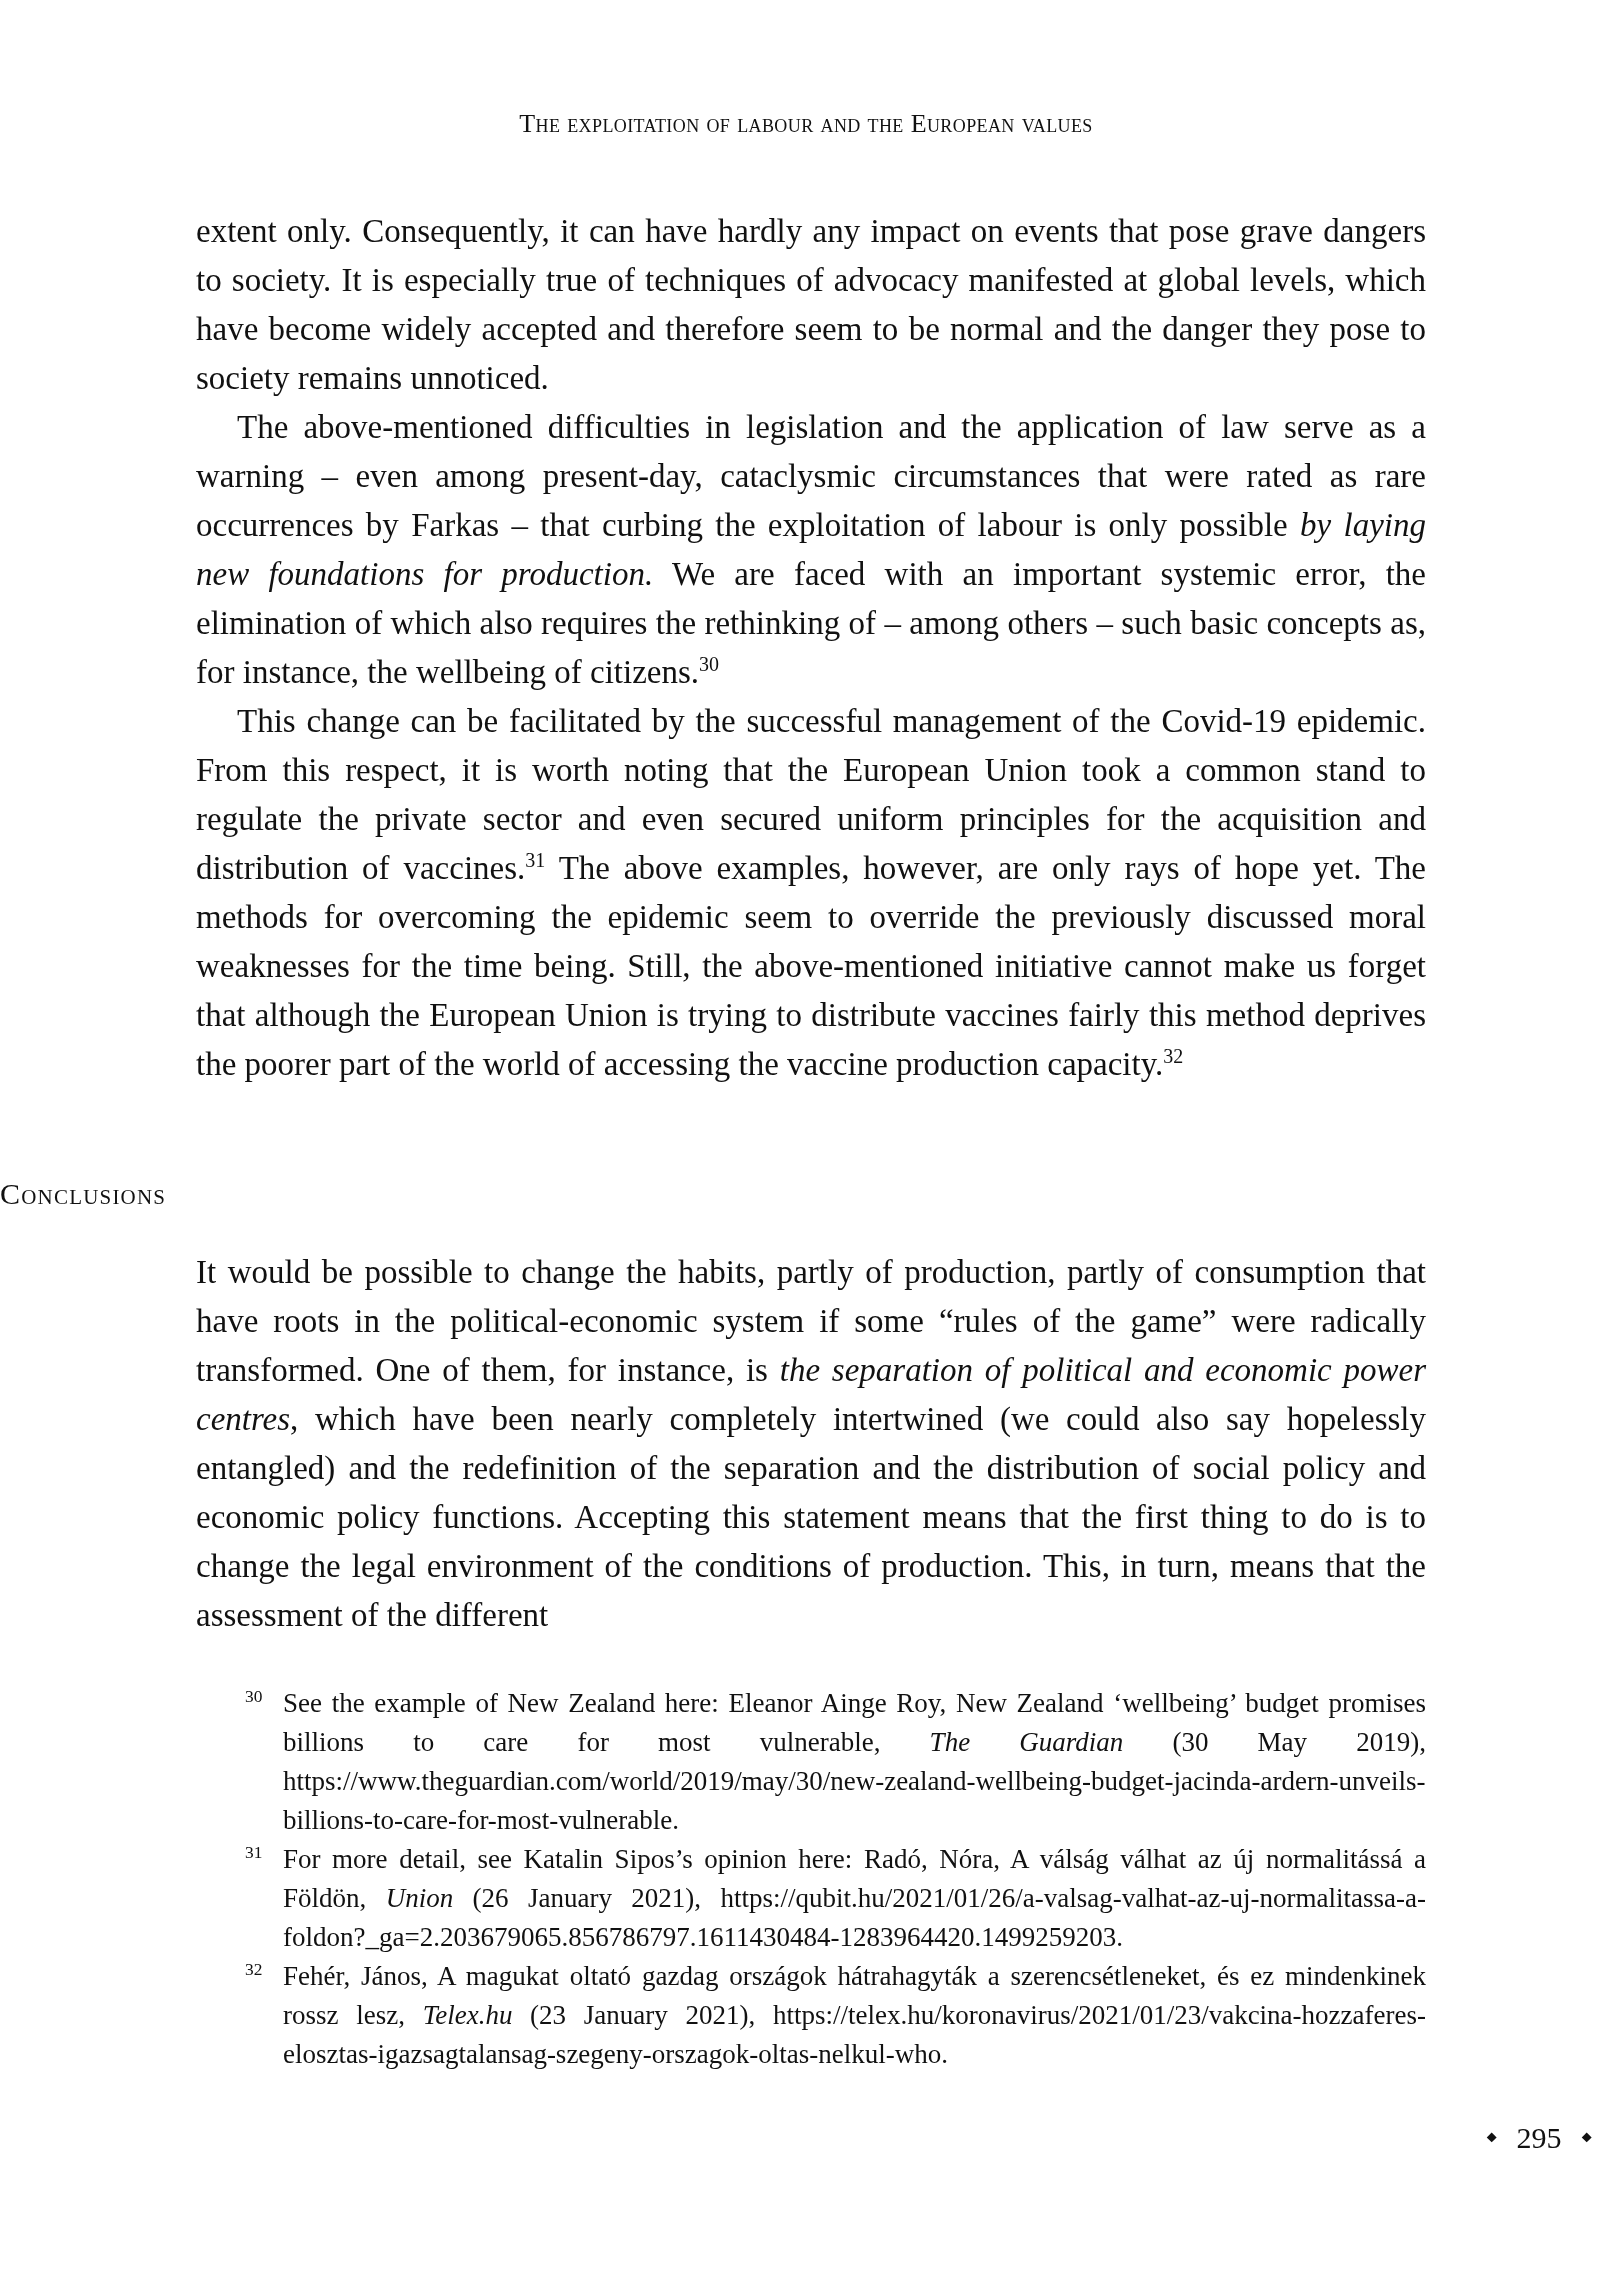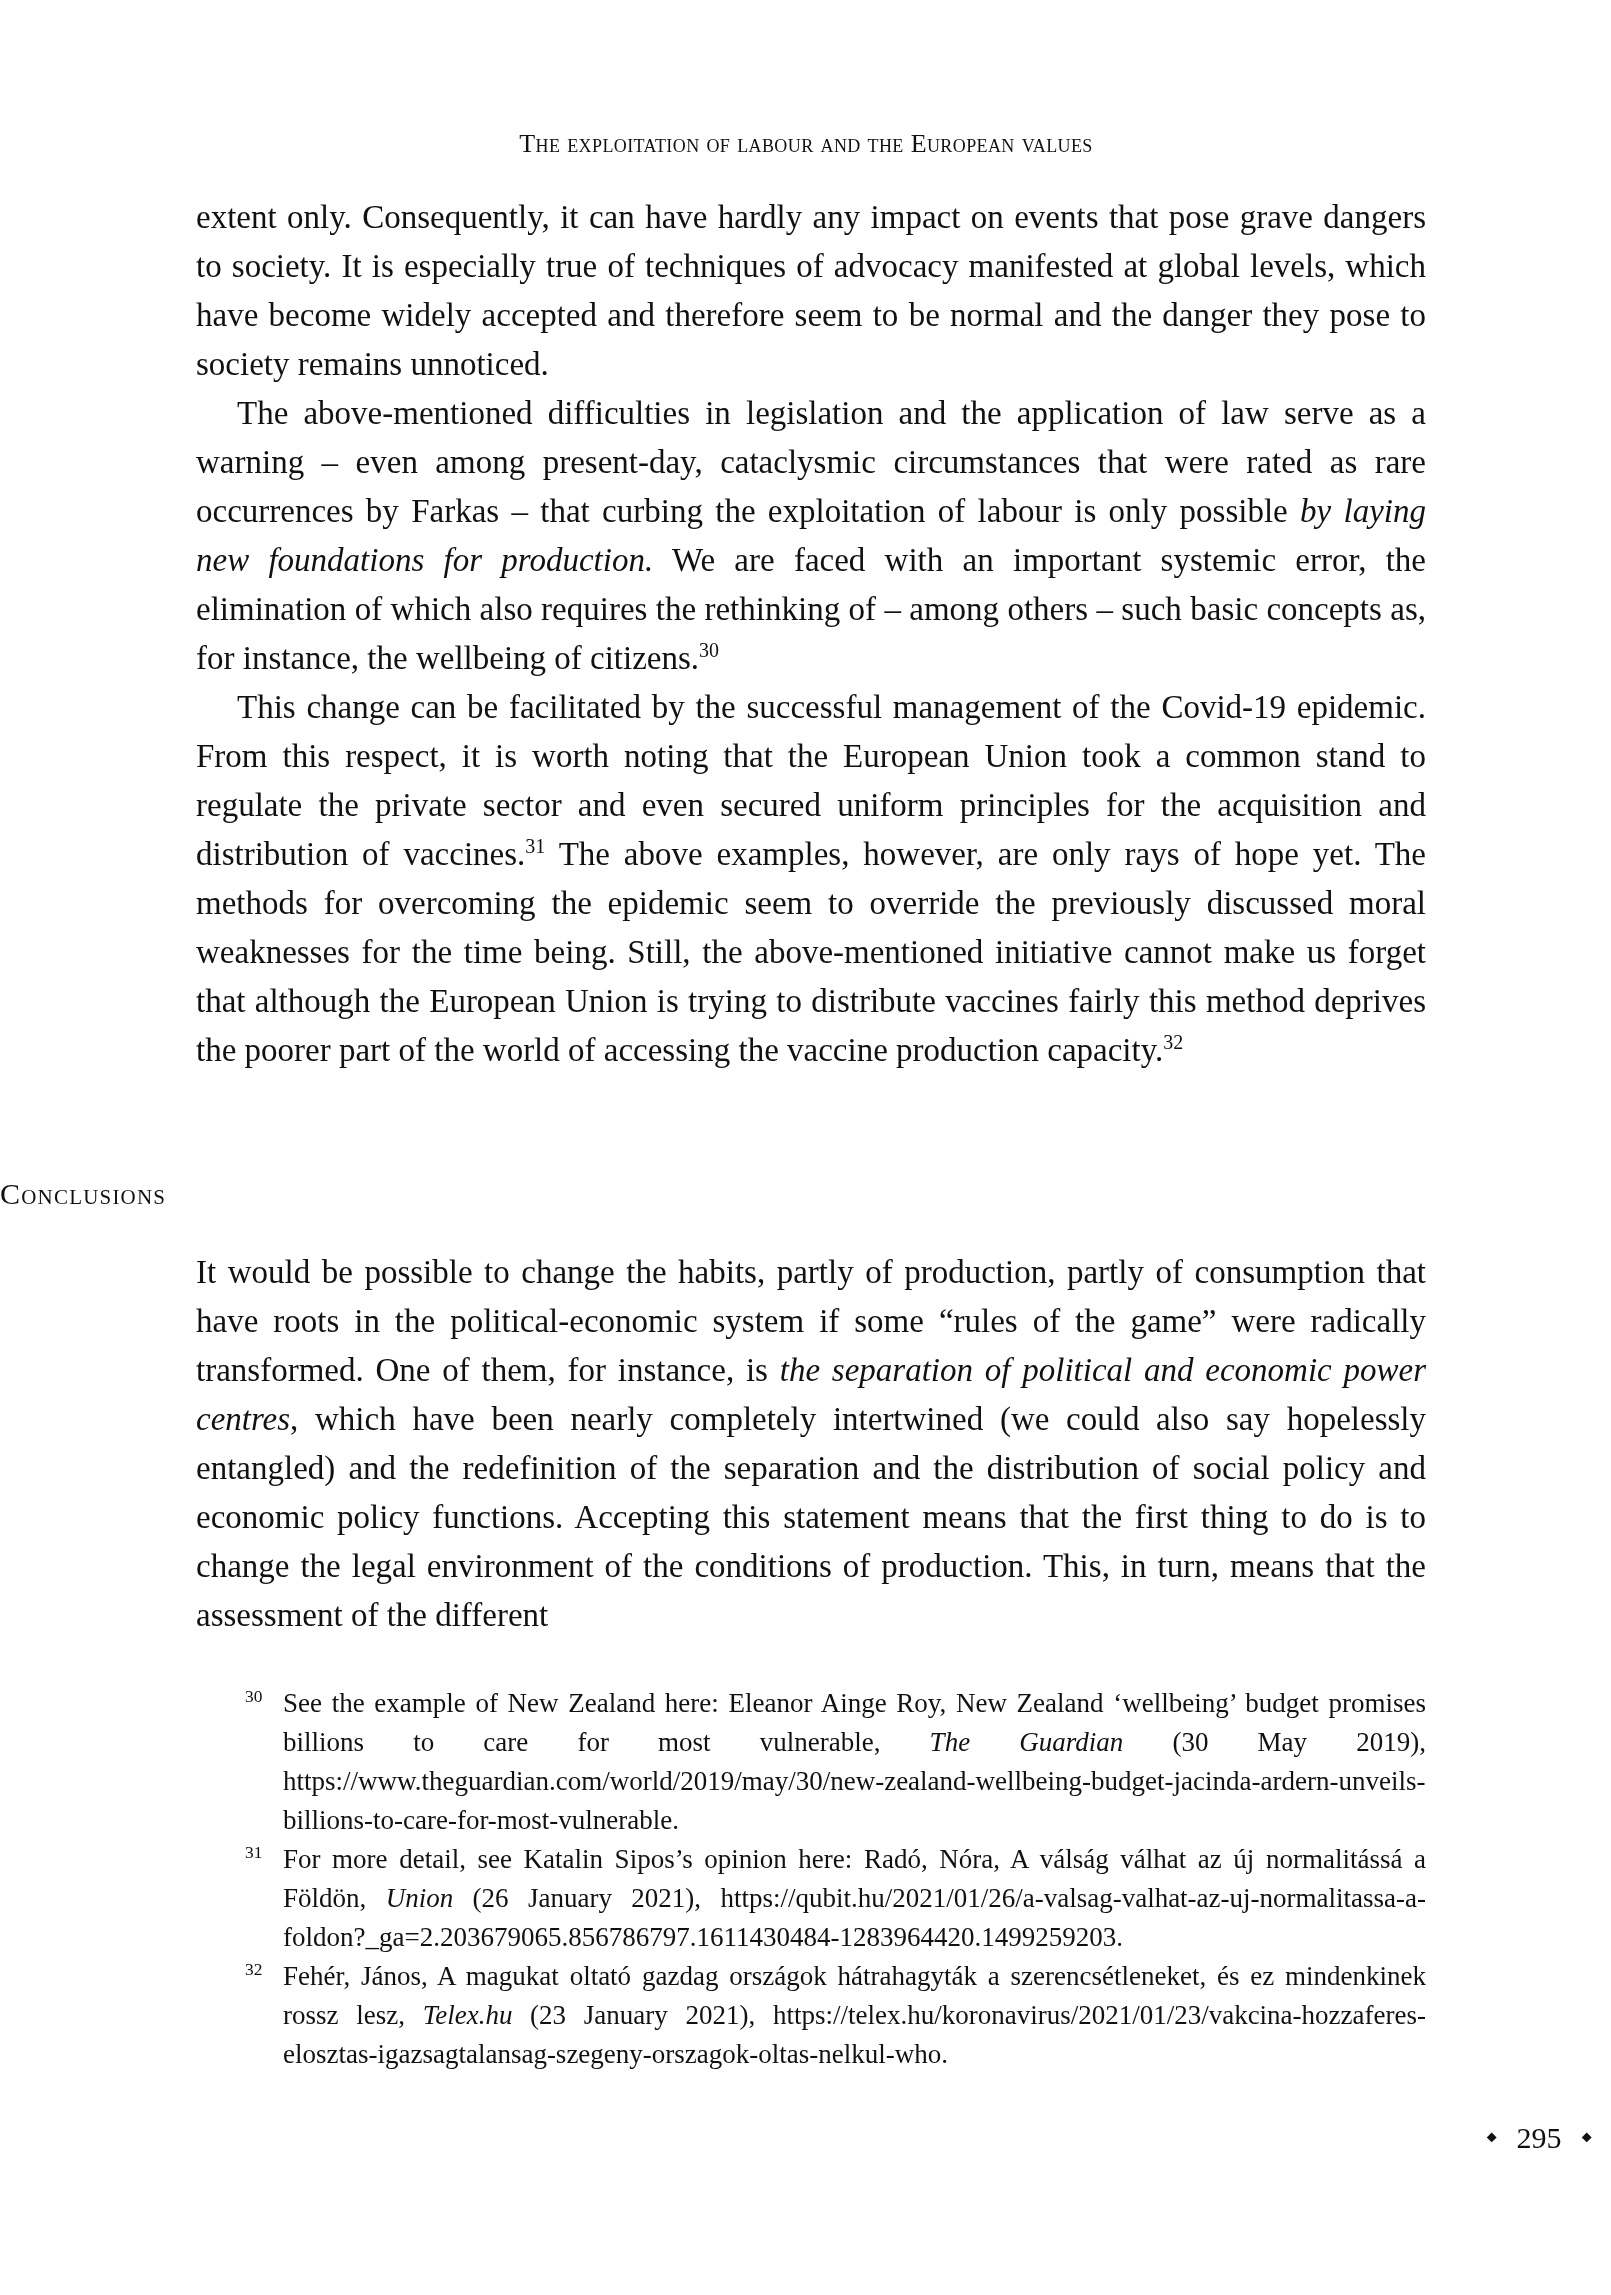--- a/index.html
+++ b/index.html
@@ -1,22 +1,22 @@
 <!DOCTYPE html>
 <html style="font-size:13.2px"><head>
 <meta charset="utf-8">
 <style>
   html, body { margin: 0; padding: 0; background: #ffffff; }
   body { width: 1612px; height: 2295px; position: relative; overflow: hidden; color: #111111; font-family: "Liberation Serif", "DejaVu Serif", serif; }
-  .running-head { position: absolute; top: 127px; left: 0; width: 1612px; text-align: center; font-size: 26px; font-variant: small-caps; letter-spacing: 0.4px; line-height: 33px; }
+  .running-head { position: absolute; top: 107px; left: 0; width: 1612px; text-align: center; font-size: 26px; font-variant: small-caps; letter-spacing: 0.4px; line-height: 33px; }
   .body-text { position: absolute; left: 196px; width: 1230px; font-size: 33px; line-height: 49px; text-align: justify; }
   .body-text p { margin: 0; }
   .body-text p.indent { text-indent: 41px; }
   .sup { font-size: 20px; vertical-align: 12.4px; line-height: 0; }
-  #block-1 { top: 193px; }
+  #block-1 { top: 207px; }
   .heading { position: absolute; top: 1173px; left: 0; width: 1612px; text-align: left; font-size: 30px; font-variant: small-caps; letter-spacing: 1.2px; line-height: 41px; }
   #block-2 { top: 1248px; }
   .footnotes { position: absolute; left: 196px; width: 1230px; top: 1684px; font-size: 27px; line-height: 39px; }
   .fn { position: relative; padding-left: 87px; text-align: justify; margin-bottom: 0; }
   .fn-num { position: absolute; left: 49px; top: -6.6px; font-size: 17.4px; }
   .page-number { position: absolute; top: 2117px; left: 0; width: 1612px; text-align: right; font-size: 30px; line-height: 41px; }
   .dot { display: inline-block; width: 7.4px; height: 7.4px; background: #111; transform: rotate(45deg); vertical-align: middle; margin: 0 21.5px; position: relative; top: -3.3px; }
   i { font-style: italic; }
 </style>
 </head>

